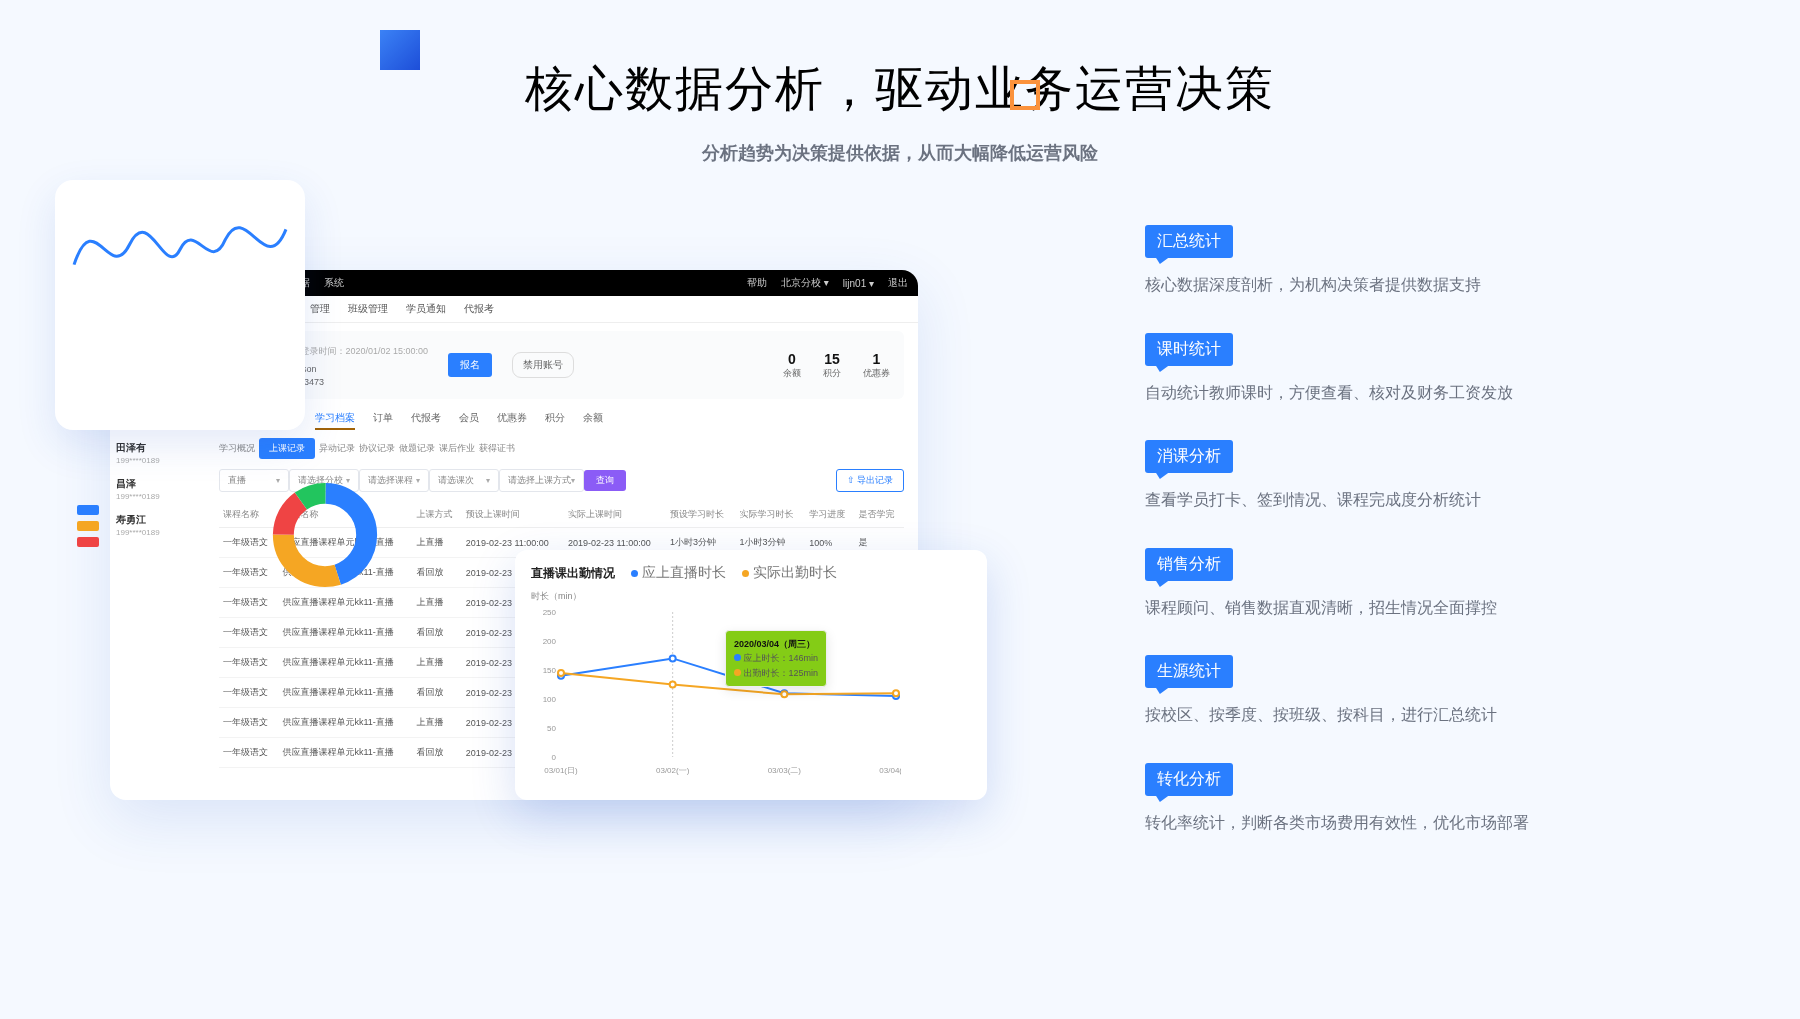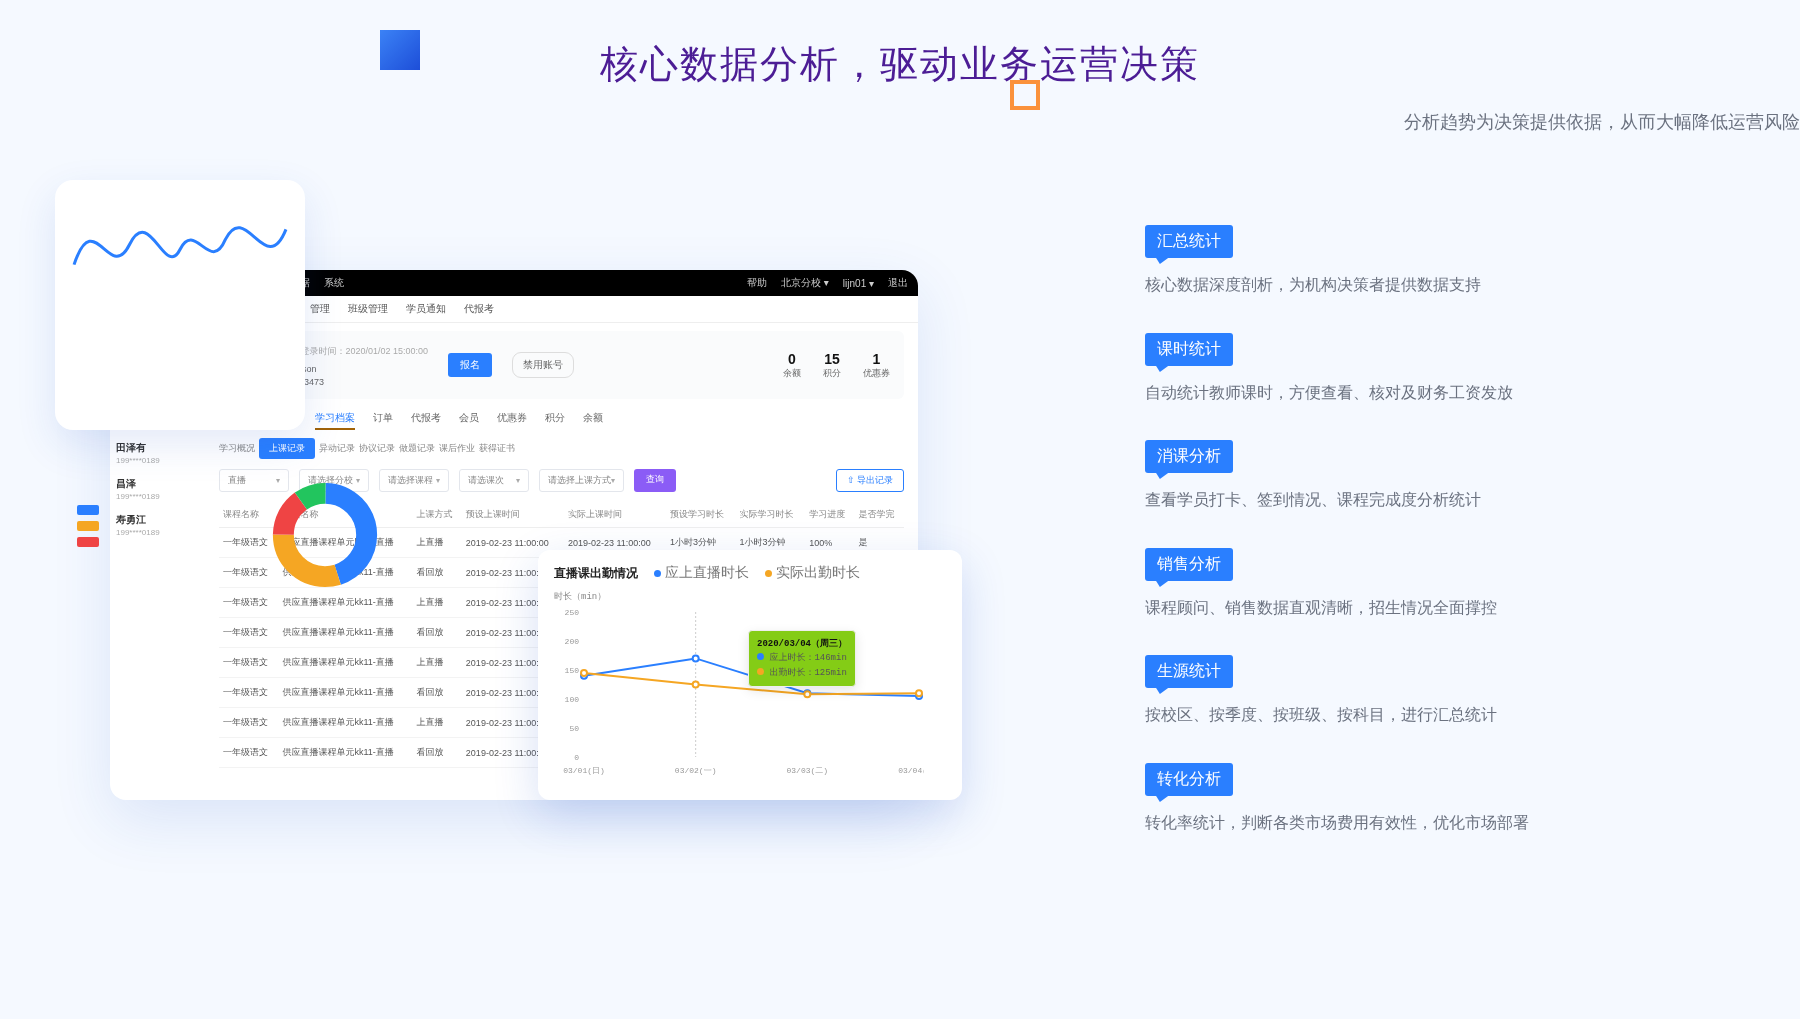--- a/index.html
+++ b/index.html
@@ -18,31 +18,32 @@
   background: linear-gradient(135deg,#3b82f6,#1d4ed8);
 }
 .hero-decor-orange {
   position: absolute;
   top: 80px; left: 1010px;
   width: 30px; height: 30px;
   border: 4px solid #fb923c;
 }
 .hero-title {
   text-align: center;
-  font-size: 38px;
-  color: #4c1d95;
-  padding-top: 39px;
+  font-size: 48px;
+  color: #000000;
+  padding-top: 57px;
   font-weight: 500;
   letter-spacing: 2px;
 }
 .hero-subtitle {
-  text-align: right;
+  text-align: center;
   font-size: 18px;
   color: #6b7280;
   margin-top: 20px;
+  font-weight: bold;
 }
 
 
 .features {
   position: absolute;
   right: 85px;
   top: 225px;
   width: 570px;
 }
 .feature { margin-bottom: 35px; }
@@ -124,41 +125,40 @@
 .profile .btn-primary { background:#2a7fff; color:#fff; padding:5px 12px; border-radius:3px; font-size:10px; }
 .profile .btn-ghost { border:1px solid #ddd; padding:5px 10px; border-radius:9px; font-size:10px; }
 .profile .stats { display:flex; gap:22px; margin-left:auto; text-align:center; }
 .profile .stats b { display:block; font-size:14px; color:#111; }
 
 .tabs1 { display:flex; gap:18px; font-size:10px; color:#666; margin:12px 0 8px; }
 .tabs1 .act { color:#2a7fff; border-bottom:2px solid #a16207; padding-bottom:3px; }
 .tabs2 { display:flex; gap:4px; font-size:9px; color:#888; align-items:center; margin-bottom:10px;}
 .tabs2 .pill { background:#2a7fff; color:#fff; padding:4px 10px; border-radius:3px; }
 
-.filters { display:flex; gap:10px; margin-bottom:10px; font-size:9px; }
+.filters { display:flex; margin-bottom:10px; font-size:9px;align-items:center; }
 .filters .sel { border:1px solid #e3e6ec; border-radius:3px; padding:4px 8px; color:#888; min-width:70px; display:flex; justify-content:space-between; align-items:center; }
 .filters .qbtn { background:#8b5cf6; color:#fff; padding:4px 12px; border-radius:3px; }
 .filters .exp { border:1px solid #2a7fff; color:#2a7fff; padding:4px 10px; border-radius:3px; margin-left:auto; }
 
 table.tbl { width:100%; font-size:9px; color:#555; border-collapse:collapse; }
 table.tbl th { text-align:left; color:#888; font-weight:400; padding:6px 4px; border-bottom:1px solid #eee; }
 table.tbl td { padding:8px 4px; border-bottom:1px solid #f3f3f3; white-space:nowrap; }
 
 
 .attend-card {
   position:absolute;
-  left:538px; top:550px;
-  width:424px; height:250px;
+  left:515px; top:550px;
+  width:472px; height:250px;
   background:#fff;
   border-radius:12px;
   box-shadow:0 15px 45px rgba(30,80,200,.18);
   padding:14px 16px;
   z-index:4;
   font-size:10px;
-  font-family:Liberation Mono, monospace;
 }
 .attend-head { display:flex; align-items:center; gap:16px; margin-bottom:8px; }
 .attend-head b { font-size:12px; color:#222; }
 .lg { display:flex; align-items:center; gap:4px; color:#777; font-size:14px;}
 .dot { width:7px; height:7px; border-radius:50%; display:inline-block; }
 .tooltip {
   position:absolute; left:210px; top:80px;
   background:#84cc16; border:1px solid #eee; border-radius:4px;
   box-shadow:0 4px 12px rgba(0,0,0,.1);
   padding:6px 8px; font-size:9px; color:#555; line-height:1.6;

